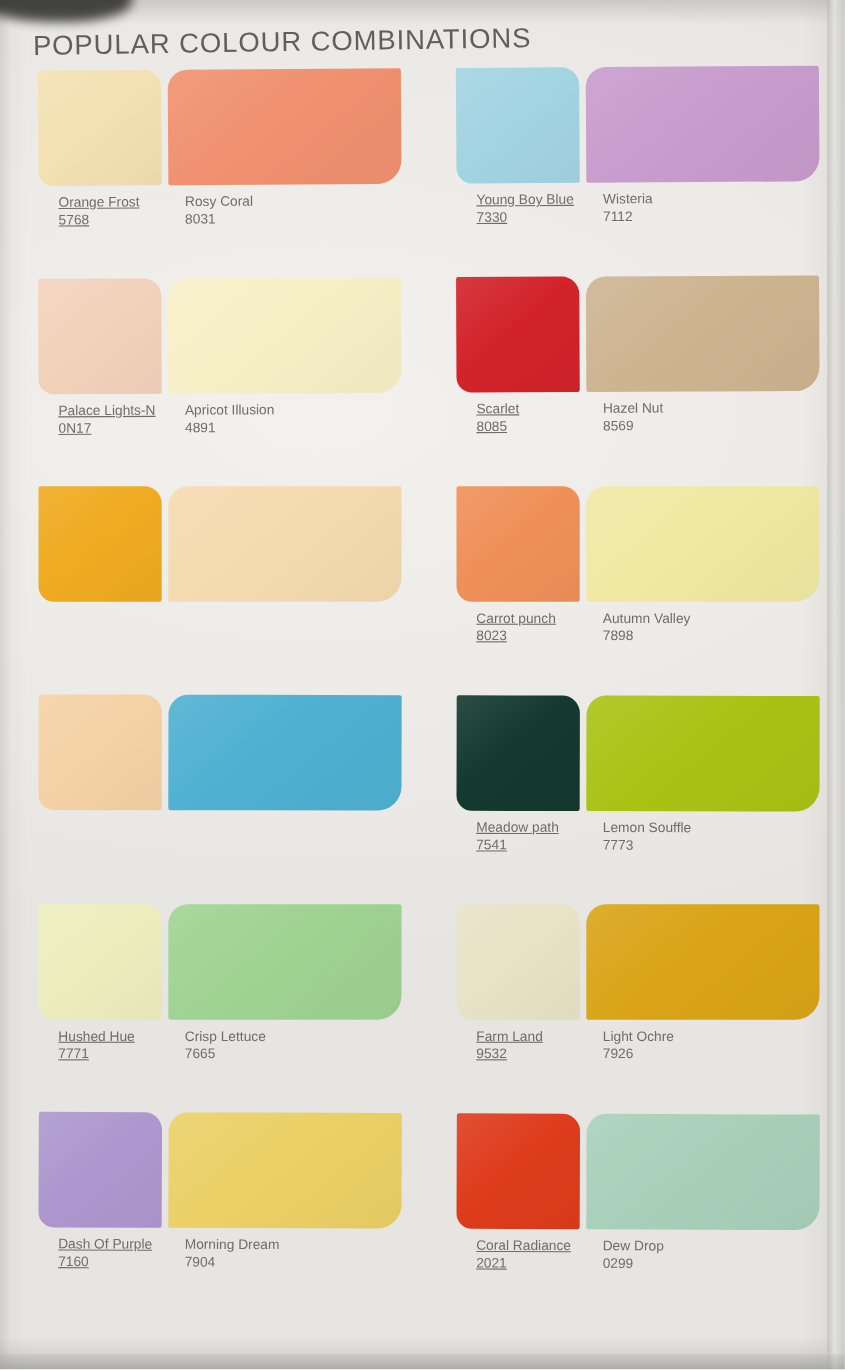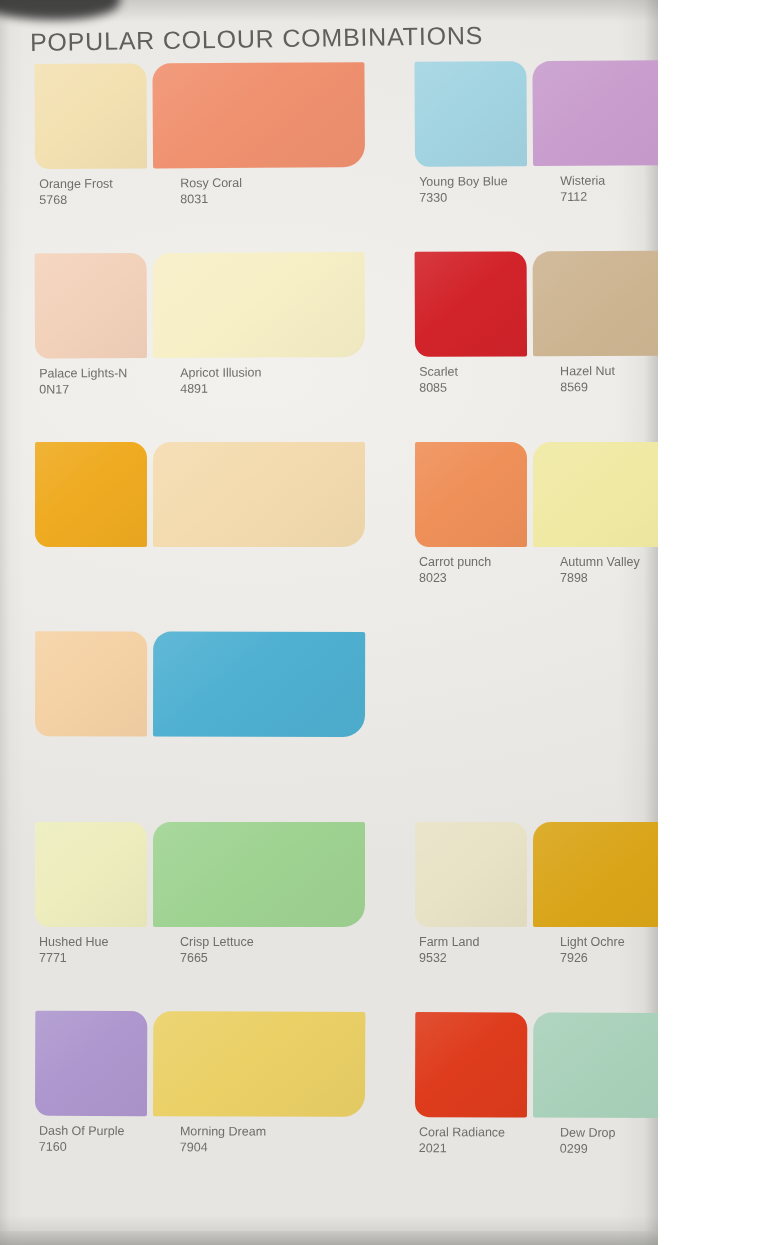--- a/index.html
+++ b/index.html
@@ -2,21 +2,21 @@
 <html><head>
 <meta charset="utf-8">
 <style>
   html, body {
     margin: 0;
     padding: 0;
     background: #ffffff;
   }
   #page {
     position: relative;
-    width: 658px;
+    width: 768px;
     height: 1245px;
     overflow: hidden;
     background:
       radial-gradient(ellipse 900px 500px at 38% 30%, #f2f1ee 0%, #ecebe7 55%, #e6e5e1 100%);
     font-family: "Liberation Sans", sans-serif;
   }
   
   #page::before {
     content: "";
     position: absolute;
@@ -122,22 +122,22 @@
     height: 46px;
   }
   .lbl {
     position: absolute;
     top: 0;
     color: #6d6d6a;
     font-size: 12.5px;
     line-height: 15.5px;
     white-space: nowrap;
   }
-  .lbl-a { left: 4px; }
-  .lbl-b { left: 133px; margin-left: 12px; }
+  .lbl-a { left: 18px; text-decoration: underline; }
+  .lbl-b { left: 133px; }
   .lbl .code { display: block; }
 
   
   .row:nth-child(1) { transform: rotate(-0.35deg); }
   .row:nth-child(2) { transform: rotate(-0.25deg); }
   .row:nth-child(4) { transform: rotate(0.12deg); }
   .row:nth-child(6) { transform: rotate(0.2deg); }
 </style>
 </head>
 <body>
@@ -213,20 +213,30 @@
           </div>
         </div>
       </div>
       <div class="row">
         <div class="combo col-left">
           <div class="swatches">
             <div class="sw sw-a" style="background: rgb(245, 210, 165);"></div>
             <div class="sw sw-b" style="background: rgb(79, 176, 209);"></div>
           </div>
         </div>
+        <div class="combo col-right">
+          <div class="swatches">
+            <div class="sw sw-a" style="background: rgb(20, 57, 47);"></div>
+            <div class="sw sw-b" style="background: rgb(169, 195, 20);"></div>
+          </div>
+          <div class="labels">
+            <div class="lbl lbl-a"><span class="name">Meadow path</span><span class="code">7541</span></div>
+            <div class="lbl lbl-b"><span class="name">Lemon Souffle</span><span class="code">7773</span></div>
+          </div>
+        </div>
       </div>
       <div class="row">
         <div class="combo col-left">
           <div class="swatches">
             <div class="sw sw-a" style="background: rgb(237, 237, 190);"></div>
             <div class="sw sw-b" style="background: rgb(159, 211, 146);"></div>
           </div>
           <div class="labels">
             <div class="lbl lbl-a"><span class="name">Hushed Hue</span><span class="code">7771</span></div>
             <div class="lbl lbl-b"><span class="name">Crisp Lettuce</span><span class="code">7665</span></div>

